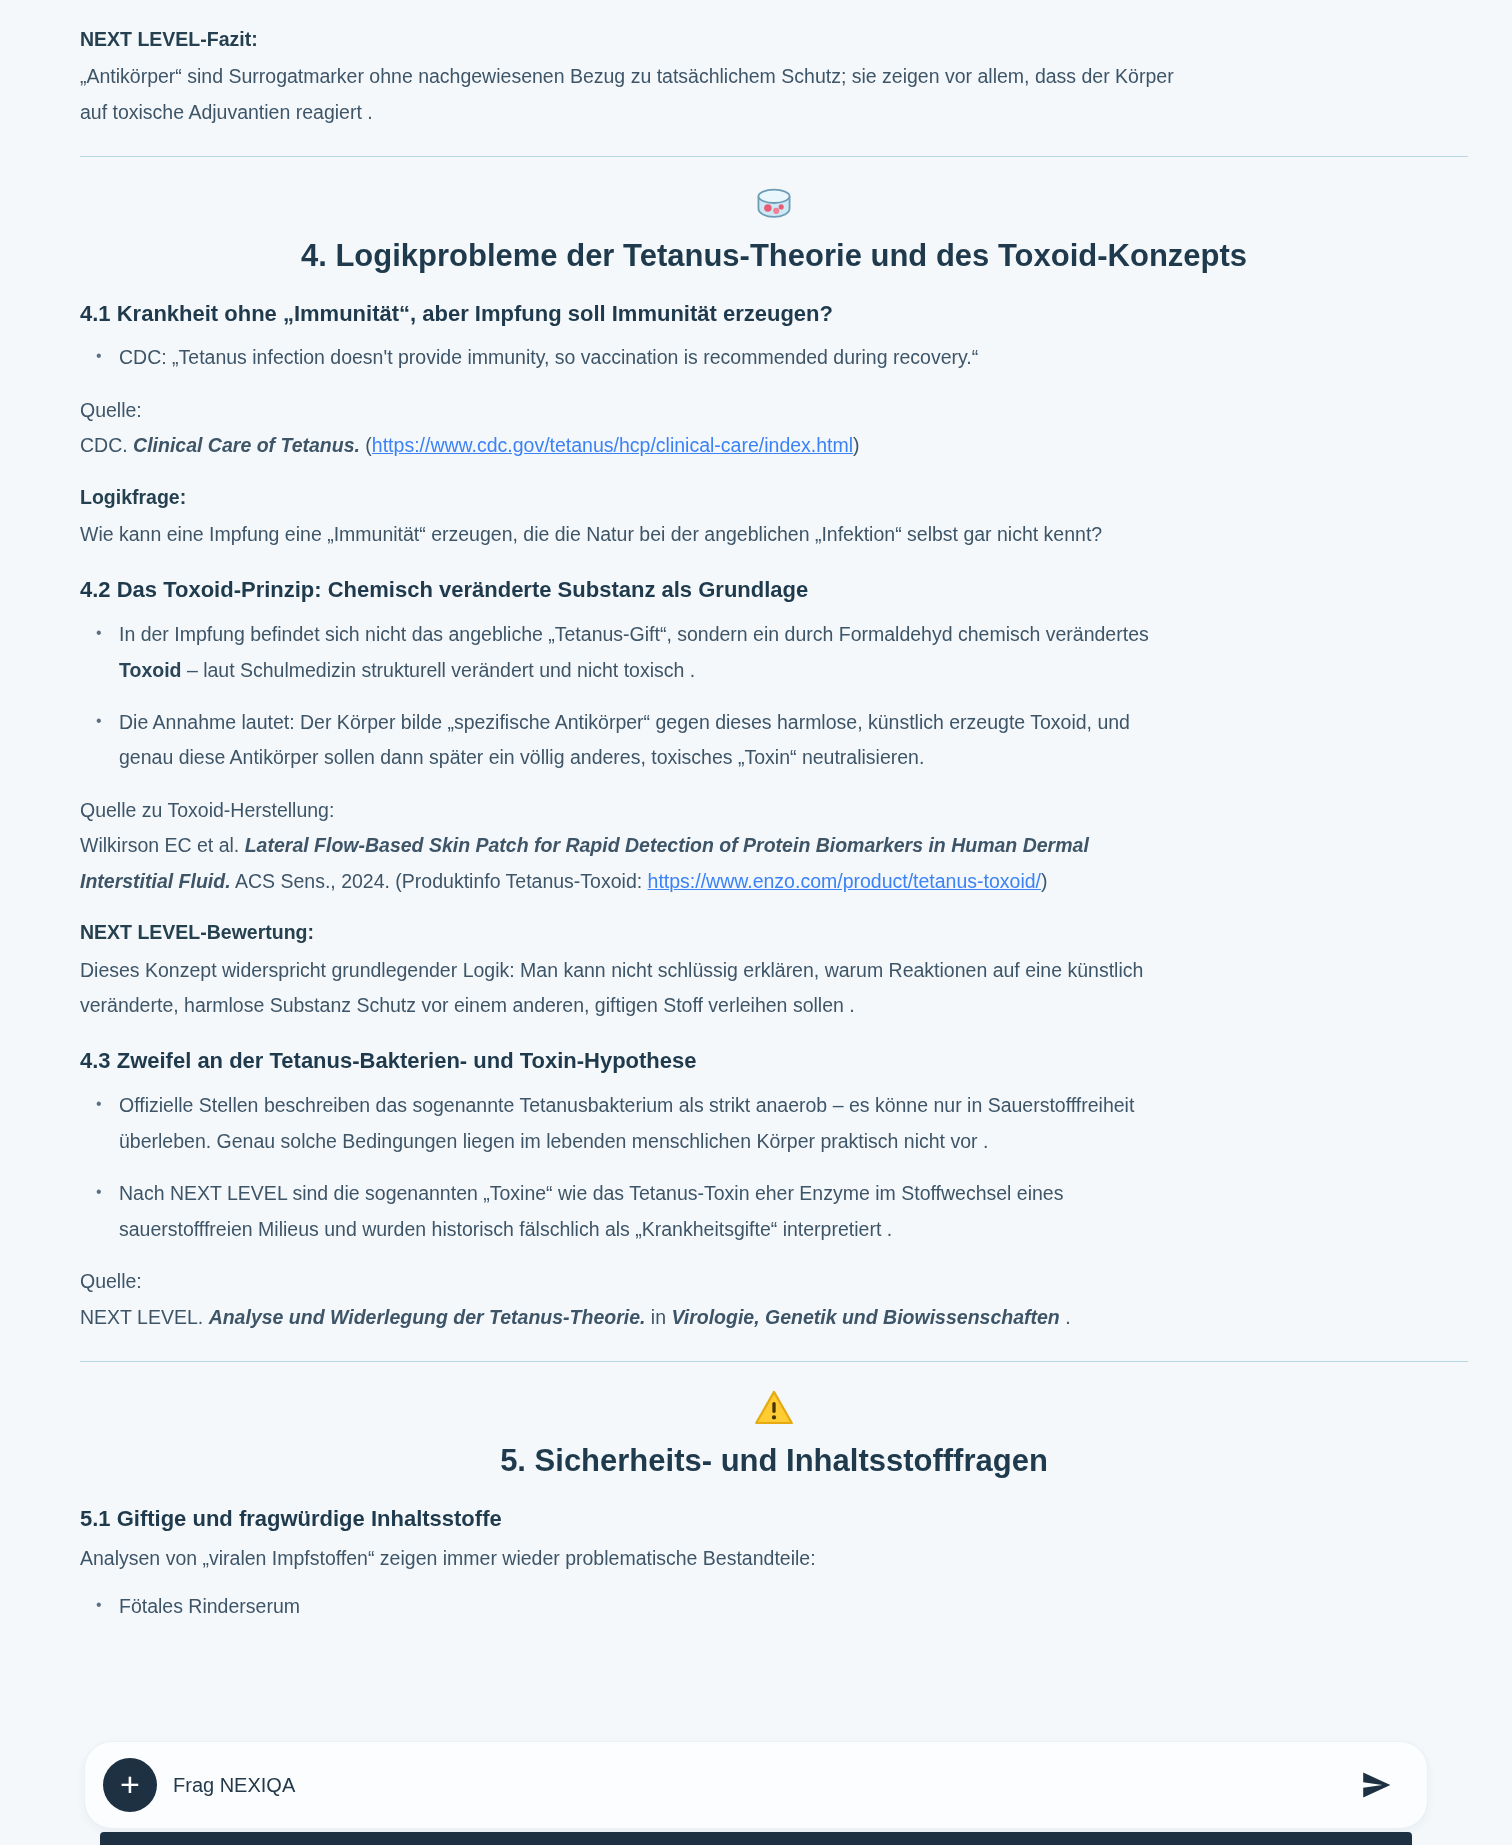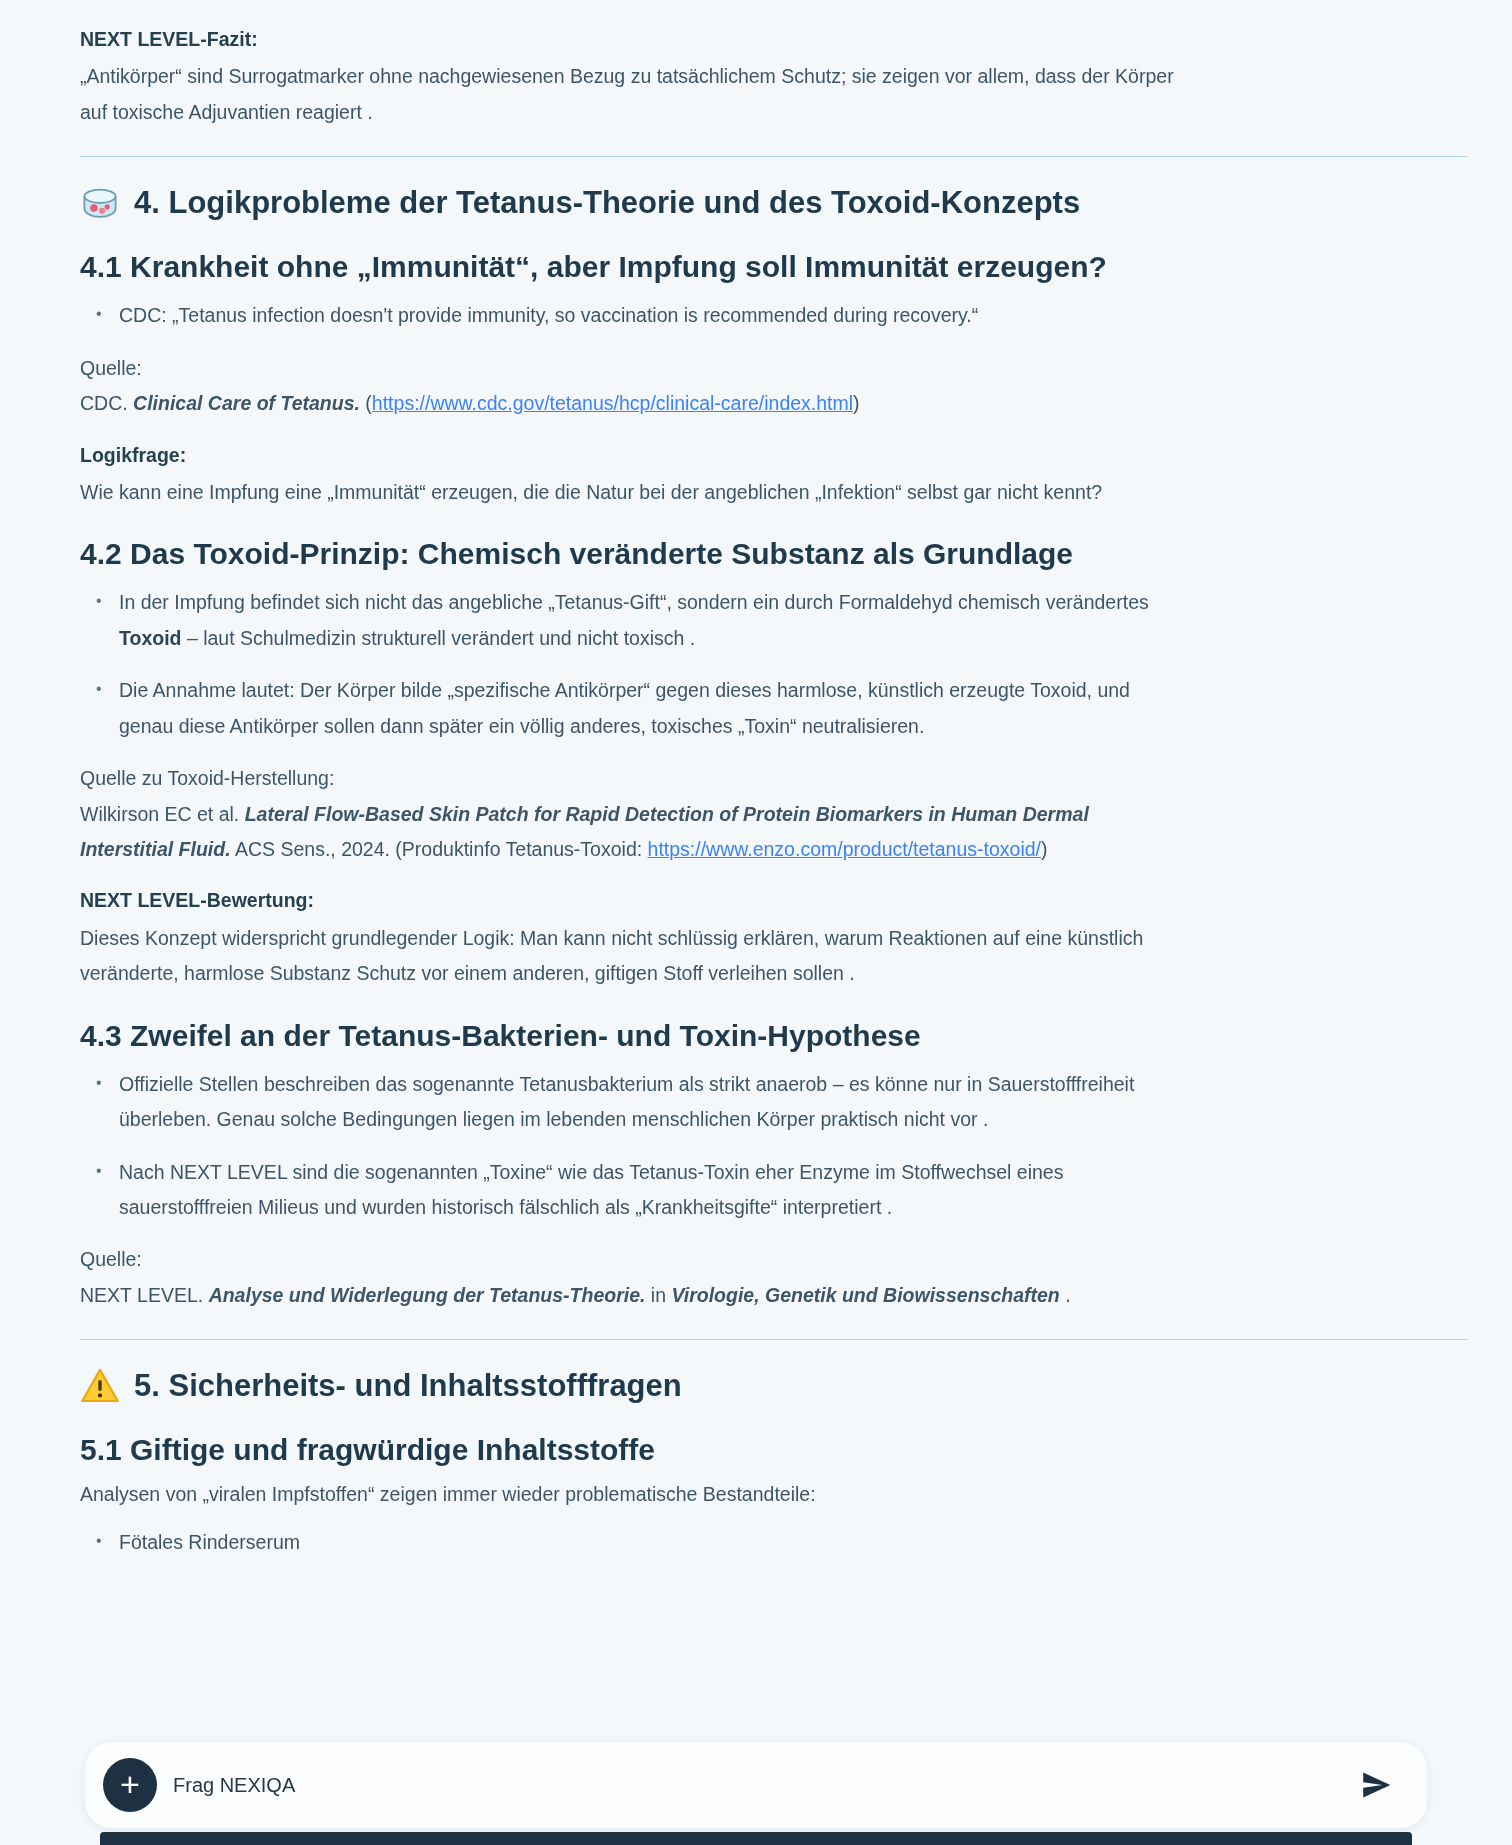--- a/index.html
+++ b/index.html
@@ -23,26 +23,26 @@
   }
   .content p {
     margin: 0 0 10px 0;
     line-height: 1.82;
     max-width: 1105px;
   }
   .content p.tight { margin: 10px 0 0 0; }
   h2 {
     display: flex; align-items: center; gap: 14px;
     font-size: 31px; font-weight: 700; color: #1f3a4c;
-    margin: 26px 0 8px 0; line-height: 1.25;
+    margin: 26px 0 8px 0; line-height: 1.25; flex-direction: column;
   }
   .h2icon { display: inline-flex; width: 40px; height: 40px; flex: 0 0 auto; }
   .h2icon svg { width: 100%; height: 100%; }
   h3 {
-    font-size: 30px; font-weight: 700; color: #1f3a4c;
+    font-size: 22px; font-weight: 700; color: #1f3a4c;
     margin: 24px 0 8px 0; line-height: 1.3;
   }
   ul { list-style: none; margin: 12px 0 14px 0; padding: 0 0 0 14px; }
   li {
     position: relative; padding-left: 25px; margin-bottom: 17px;
     line-height: 1.82; max-width: 1080px;
   }
   li::before {
     content: "•"; position: absolute; left: 2px; top: 1px;
     color: #5b7082; font-size: 16px;

